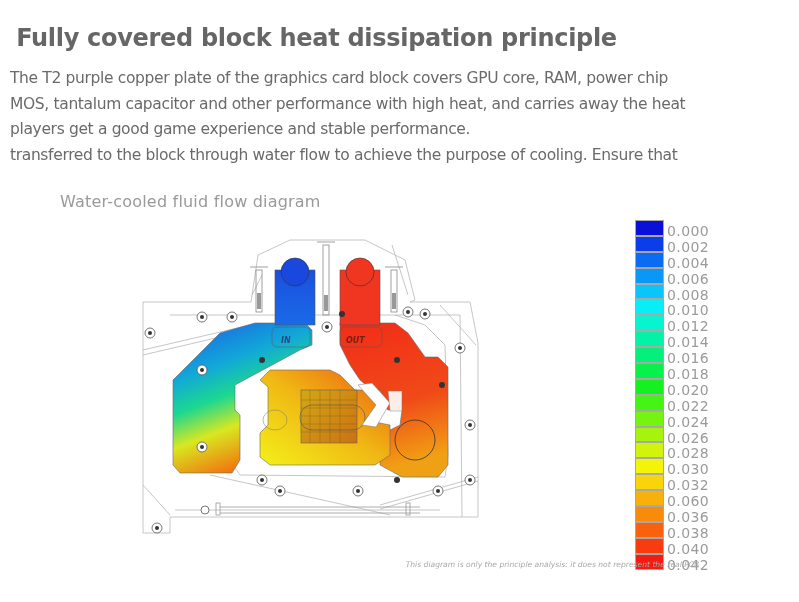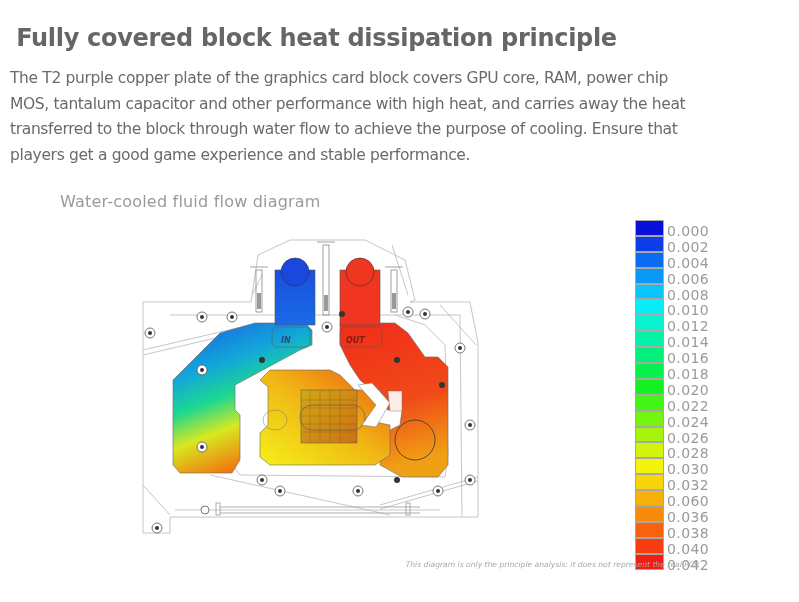--- a/index.html
+++ b/index.html
@@ -29,22 +29,22 @@
     .note span { display: block; white-space: nowrap; font-style: italic; }
   </style>
 </head>
 <body>
 
 <div class="title">Fully covered block heat dissipation principle</div>
 
 <div class="desc">
   <span>The T2 purple copper plate of the graphics card block covers GPU core, RAM, power chip</span>
   <span>MOS, tantalum capacitor and other performance with high heat, and carries away the heat</span>
+  <span>players get a good game experience and stable performance.</span>
   <span>transferred to the block through water flow to achieve the purpose of cooling. Ensure that</span>
-  <span>players get a good game experience and stable performance.</span>
 </div>
 
 <div class="subtitle">Water-cooled fluid flow diagram</div>
 
 <svg class="diagram" viewBox="0 0 340 330" width="340" height="330">
   <defs>
     <linearGradient id="gLeft" x1="0" y1="0" x2="0.35" y2="1">
       <stop offset="0" stop-color="#1a5ae8"></stop>
       <stop offset="0.35" stop-color="#12a8d8"></stop>
       <stop offset="0.55" stop-color="#1cd890"></stop>

